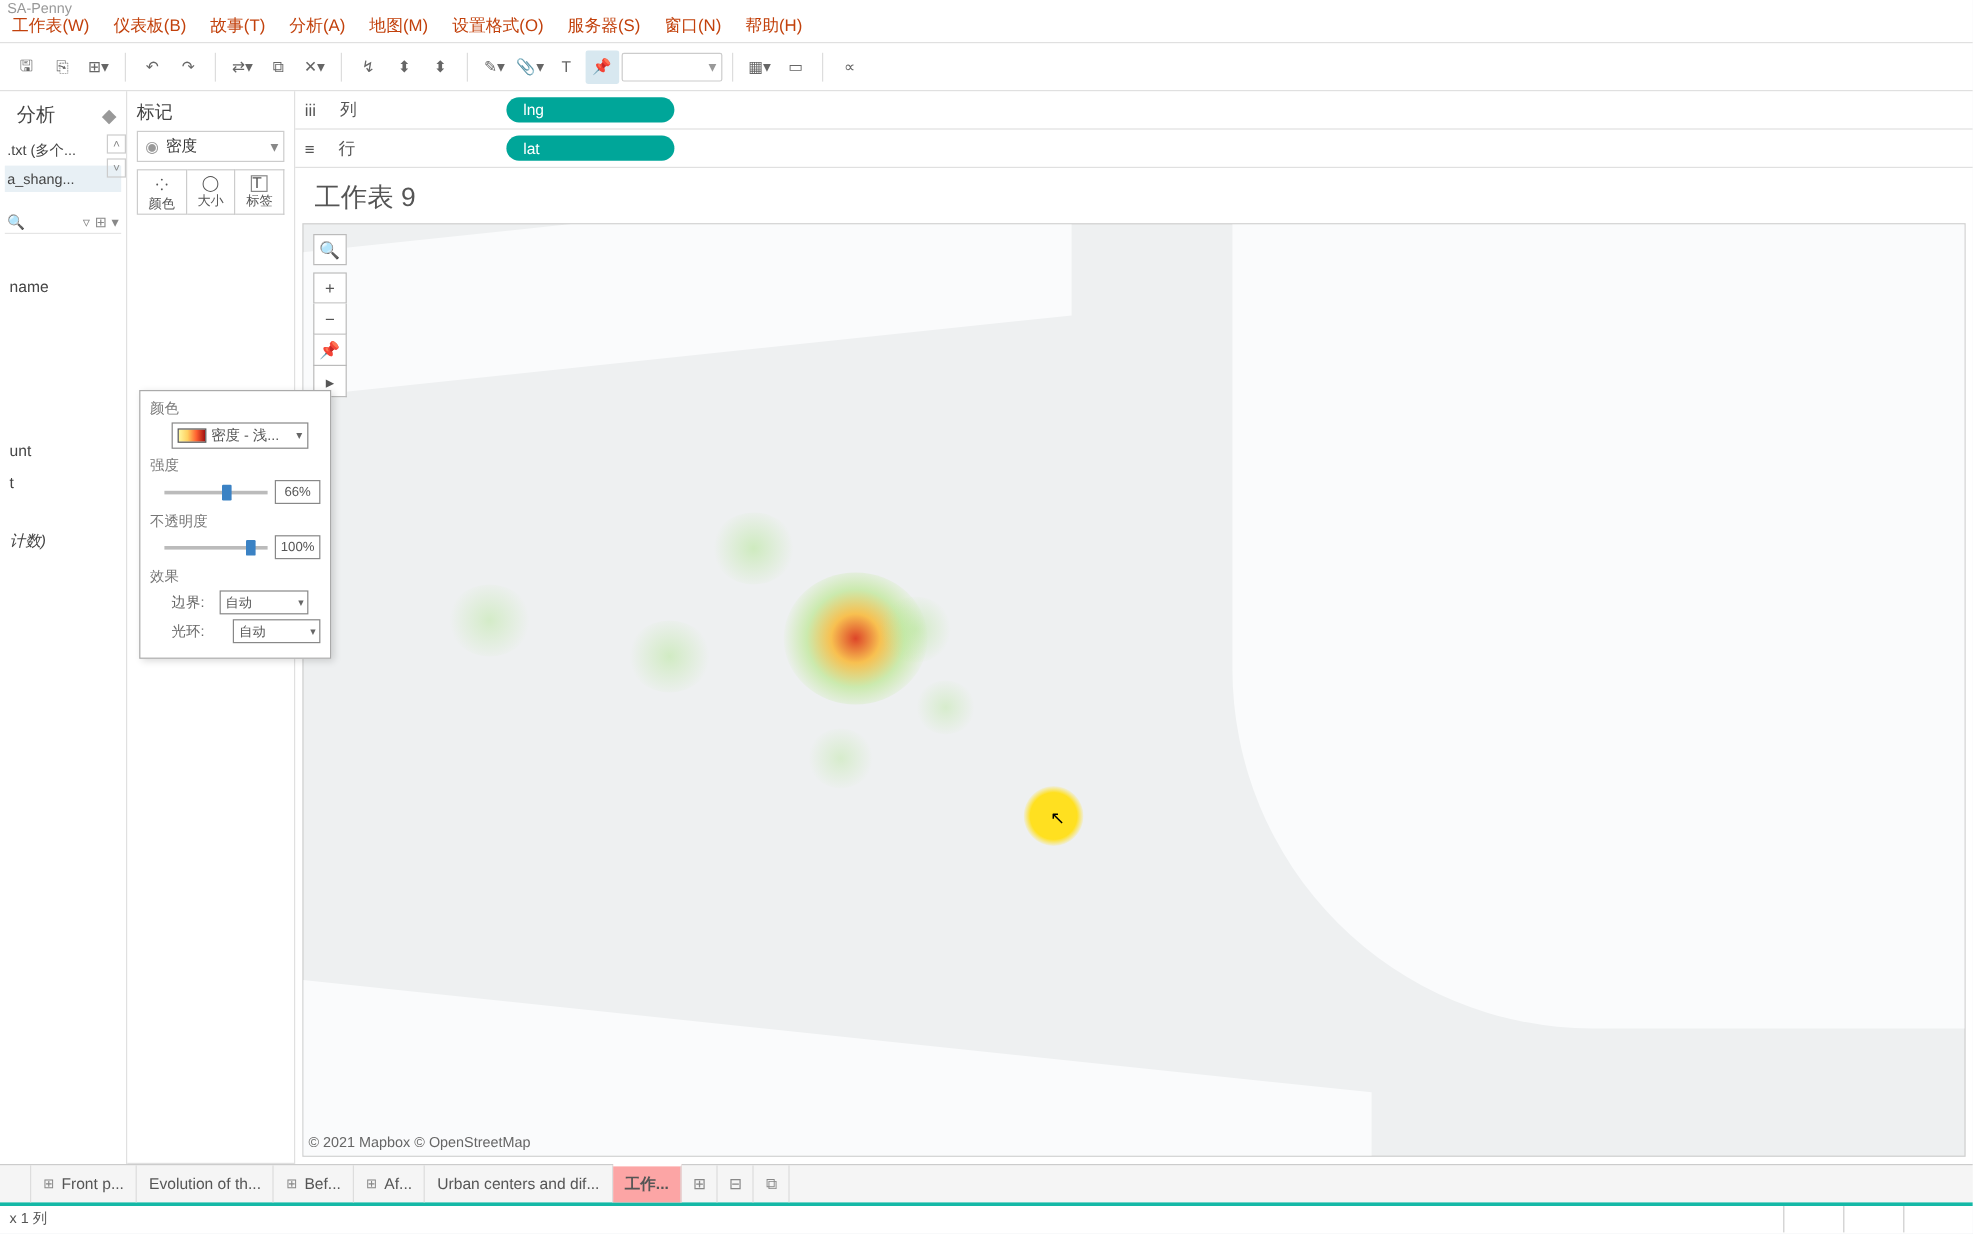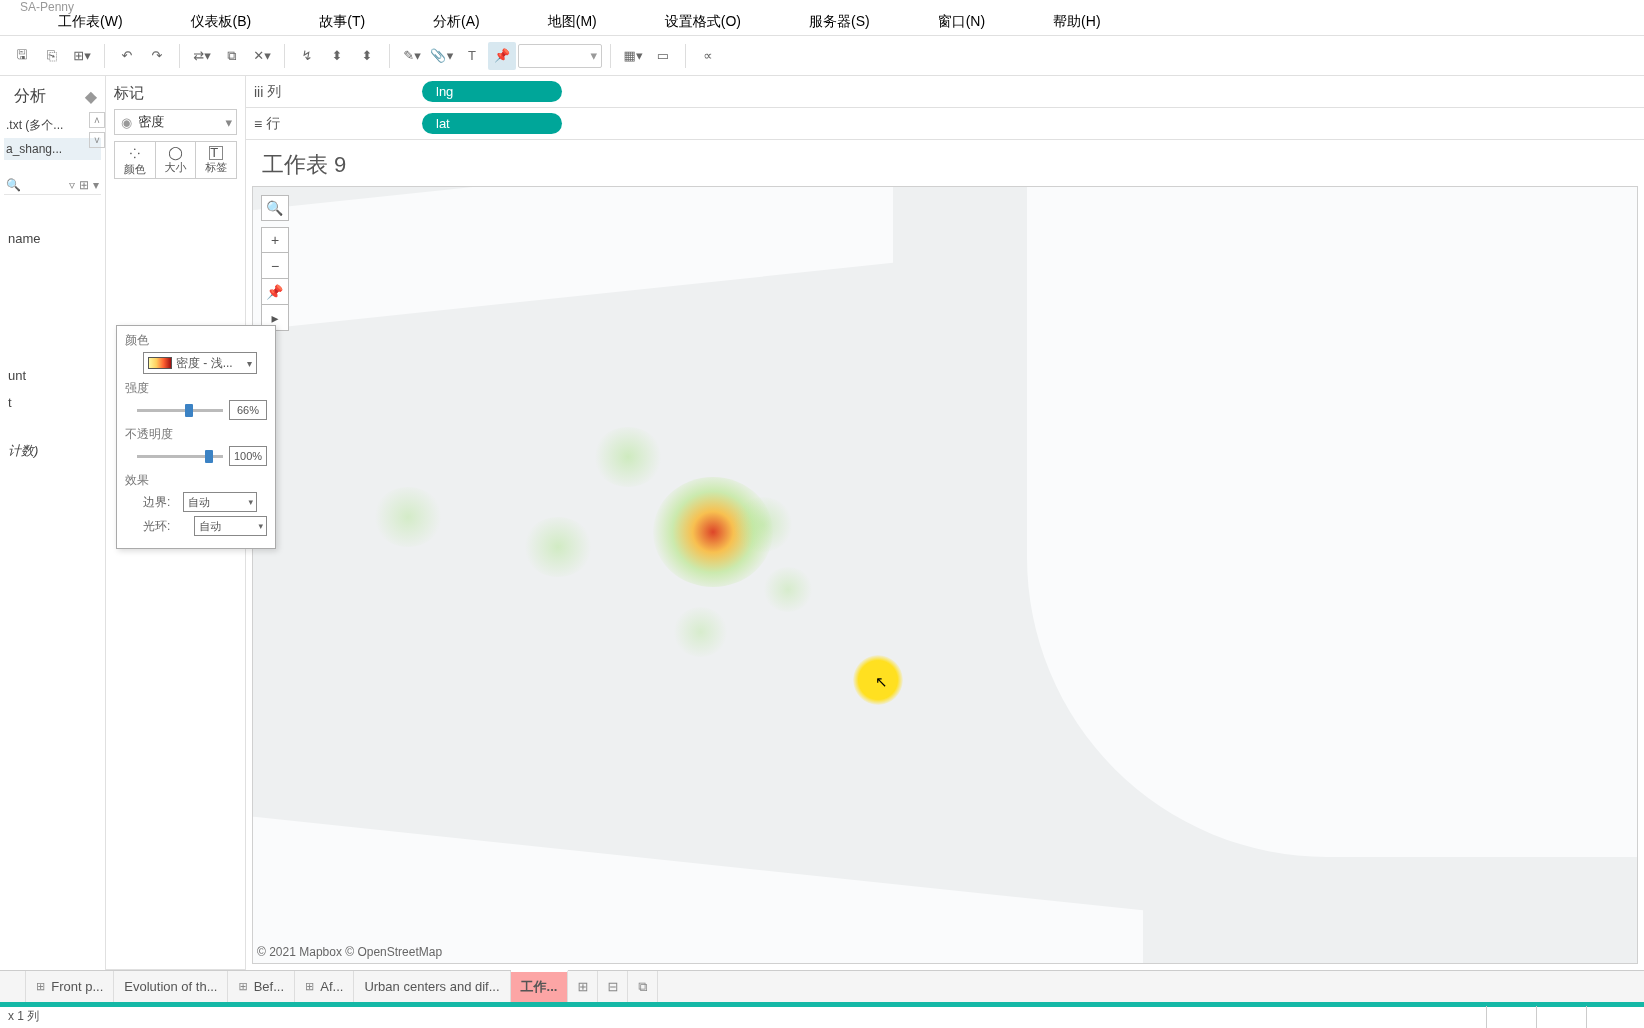--- a/index.html
+++ b/index.html
@@ -1,20 +1,20 @@
 <!DOCTYPE html>
 <html><head>
   <meta charset="utf-8">
   <style>
     * { margin: 0; padding: 0; box-sizing: border-box; font-family: "Segoe UI", Arial, sans-serif; }
     body { background: #fff; width: 1644px; height: 1028px; overflow: hidden; font-size: 13px; color: #333; position: relative; }
 
-    .title-bar { height: 8px; padding-left: 20px; font-size: 12px; color: #999; }
+    .title-bar { height: 8px; padding-left: 6px; font-size: 12px; color: #999; }
     .menu-bar { height: 28px; display: flex; align-items: center; gap: 0; padding-left: 0; border-bottom: 1px solid #e0e0e0; }
-    .menu-item { padding: 4px 10px; font-size: 14px; color: #000000; cursor: pointer; margin-left: 48px; }
+    .menu-item { padding: 4px 10px; font-size: 14px; color: #c2410c; cursor: pointer; }
 
     .toolbar { height: 40px; display: flex; align-items: center; padding: 0 8px; gap: 2px; border-bottom: 1px solid #e0e0e0; }
     .tb-btn { width: 28px; height: 28px; display: flex; align-items: center; justify-content: center; cursor: pointer; border-radius: 2px; color: #666; }
     .tb-btn.active { background: #d8e8f0; }
     .tb-sep { width: 1px; height: 24px; background: #ddd; margin: 0 6px; }
     .tb-dropdown { width: 84px; height: 24px; border: 1px solid #ccc; border-radius: 2px; display: flex; align-items: center; padding: 0 4px; }
 
     .main-area { display: flex; height: calc(100% - 76px - 58px); justify-content: space-between; }
 
     .left-sidebar { width: 106px; border-right: 1px solid #e0e0e0; padding: 4px; position: relative; overflow: hidden; }
@@ -32,21 +32,21 @@
     .filter-pill { background: #5a9bb5; color: #fff; font-style: italic; border-radius: 12px; padding: 3px 22px 3px 10px; font-size: 13px; position: relative; margin-top:6px; }
     .filter-pill .link-icon{ position:absolute; right:6px; top:4px; font-size:11px;}
     .marks-type { border: 1px solid #ccc; width: 100%; height: 26px; display: flex; align-items: center; padding: 0 6px; gap: 6px; margin-top: 6px; position: relative; }
     .marks-type .caret{ position:absolute; right:4px; color:#888;}
     .mark-btns { display: flex; gap: 0; margin-top: 6px; }
     .mark-btn { flex: 1; border: 1px solid #ccc; height: 38px; display: flex; flex-direction: column; align-items: center; justify-content: center; font-size: 11px; color: #555; cursor: pointer; }
     .mark-btn + .mark-btn{ border-left: none;}
 
     .shelves-viz { flex: 1; display: flex; flex-direction: column; }
     .shelf-row { height: 32px; border-bottom: 1px solid #e0e0e0; display: flex; align-items: center; padding: 0 8px; gap: 12px; }
-    .shelf-label { display: flex; align-items: center; gap: 4px; width: 120px; color: #555; font-size: 14px; }
+    .shelf-label { display: flex; align-items: center; gap: 20px; width: 120px; color: #555; font-size: 14px; }
     .pill { background: #00a699; color: #fff; border-radius: 12px; padding: 3px 28px 3px 14px; font-size: 13px; min-width: 140px; margin-left: 36px; }
     .sheet-title { font-size: 22px; color: #555; padding: 10px 16px 6px; font-weight: 300; }
     .viz-container { flex: 1; margin: 0 6px 6px 6px; border: 1px solid #d0d0d0; position: relative; background: #eef0f1; overflow:hidden;}
 
     .map-controls { position: absolute; left: 8px; top: 8px; display: flex; flex-direction: column; gap: 0; }
     .map-ctrl-btn { width: 28px; height: 26px; border: 1px solid #bbb; background: #fff; display: flex; align-items: center; justify-content: center; font-size: 14px; color: #555; cursor: pointer; }
     .map-ctrl-btn + .map-ctrl-btn { border-top: none; }
     .attribution { position: absolute; left: 4px; bottom: 4px; font-size: 12px; color: #666; }
 
     .color-panel { position: absolute; left: 116px; top: 325px; width: 160px; background: #fff; border: 1px solid #aaa; box-shadow: 2px 2px 6px rgba(0,0,0,0.15); padding: 6px 8px; font-size: 12px; color: #555; z-index: 50;}
@@ -69,21 +69,21 @@
     .cursor-arrow{ position:absolute; font-size:15px; color:#000;}
     .water { position: absolute; background: #fafbfc; }
     
     .sheet-tabs { height: 32px; border-top: 1px solid #ccc; display: flex; align-items: stretch; background: #f5f5f5; }
     .sheet-tab { padding: 0 10px; display: flex; align-items: center; gap: 6px; font-size: 13px; color: #555; border-right: 1px solid #ddd; cursor: pointer; white-space: nowrap; }
     .sheet-tab.active { background: #fca5a5; border-top: 2px solid #fff; margin-top: -1px; font-weight: bold; }
     .tab-icon{ color:#888; font-size:11px;}
     .tab-new-btns{ display:flex;}
     .tab-new{ width:30px; display:flex; align-items:center; justify-content:center; color:#888; border-right:1px solid #ddd; cursor:pointer;}
 
-    .status-bar { height: 24px; border-top: 5px solid #14b8a6; display: flex; align-items: center; padding: 0 8px; font-size: 12px; color: #555; justify-content: space-between; }
+    .status-bar { height: 24px; border-top: 3px solid #14b8a6; display: flex; align-items: center; padding: 0 8px; font-size: 12px; color: #555; justify-content: space-between; }
     .status-cells{ display:flex;}
     .status-cell{ width:50px; height:22px; border-left:1px solid #ccc;}
   </style>
 </head>
 <body>
 
 <div class="title-bar">SA-Penny</div>
 
 <div class="menu-bar">
   <div class="menu-item">工作表(W)</div>

